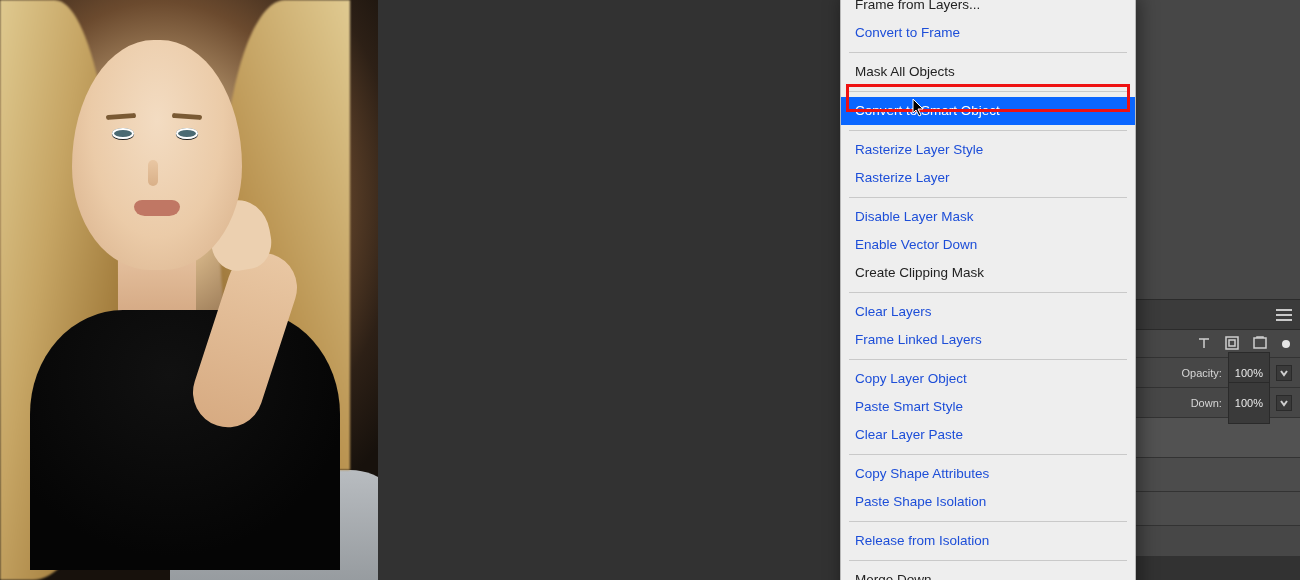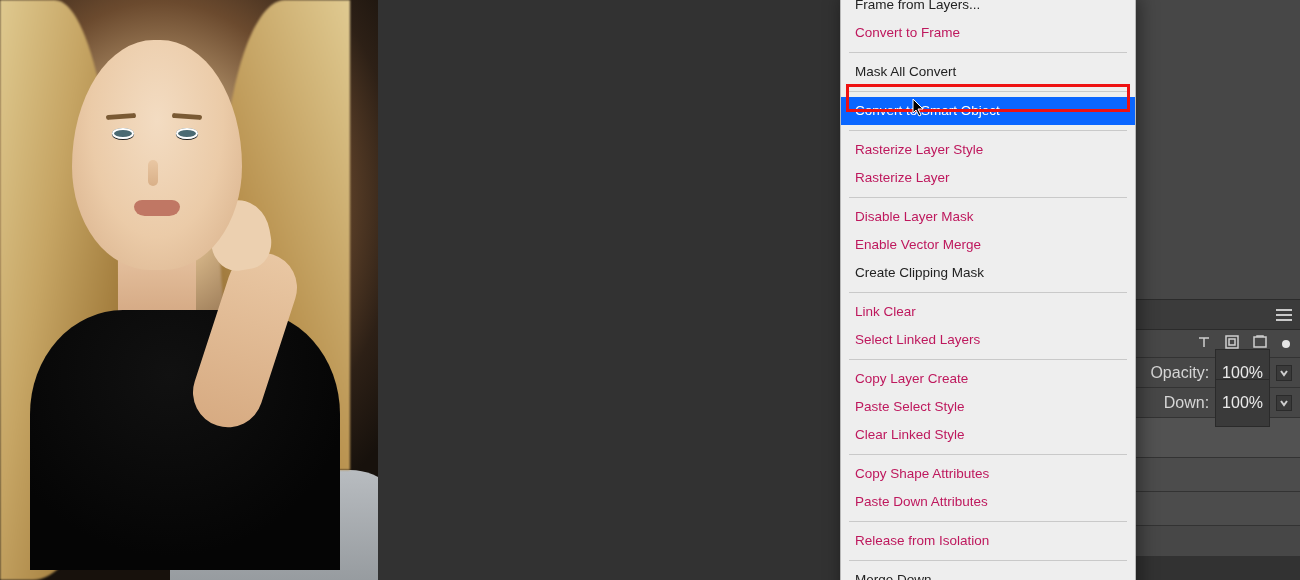--- a/index.html
+++ b/index.html
@@ -32,21 +32,21 @@
     background:linear-gradient(#e9c7a3,#d7ab82); border-radius:40px; transform:rotate(18deg); }
   .hand { position:absolute; left:210px; top:200px; width:60px; height:70px;
     background:#ecd0b0; border-radius:50% 50% 40% 40%; transform:rotate(-10deg); }
   .chair{ position:absolute; left:170px; top:470px; width:240px; height:140px;
     background:linear-gradient(#b8bcc0,#8e9397); border-radius:60px 60px 0 0; }
 
   
   .workarea { position:absolute; left:378px; top:0; right:0; bottom:0; background:#323232; }
 
   
-  .right-panels { position:absolute; right:0; top:0; width:260px; height:556px; background:#474747; color:#ddd; font-size:16px; }
+  .right-panels { position:absolute; right:0; top:0; width:260px; height:556px; background:#474747; color:#ddd; font-size:11px; }
   .panel-blank { height:300px; background:#474747; border-bottom:1px solid #2b2b2b; }
   .panel-tabs  { display:flex; align-items:center; height:30px; background:#3b3b3b; border-bottom:1px solid #2b2b2b; padding:0 8px; gap:12px; }
   .panel-tabs .tab { color:#c9c9c9; }
   .panel-tabs .spacer { flex:1; }
   .panel-tabs .ham { width:16px; display:flex; flex-direction:column; gap:3px; }
   .panel-tabs .ham span{ height:2px; background:#c9c9c9; }
 
   .panel-icons { display:flex; align-items:center; justify-content:flex-end; gap:12px; height:28px; padding:0 10px; background:#474747; border-bottom:1px solid #333; }
   .panel-icons svg { width:16px; height:16px; stroke:#cfcfcf; fill:none; stroke-width:1.5; }
   .panel-icons .dot { width:8px; height:8px; border-radius:50%; background:#e4e4e4; margin-left:2px; }
@@ -58,21 +58,21 @@
   .panel-row .chev svg{ width:10px; height:10px; stroke:#cfcfcf; fill:none; stroke-width:2;}
 
   .layer-item { height:34px; display:flex; align-items:center; padding:0 10px; color:#e0e0e0; border-bottom:1px solid #333; background:#4c4c4c; }
 
   
   .context-menu {
     position:absolute; left:840px; top:-10px; width:296px; background:#eeeeee; border:1px solid #b9b9b9;
     box-shadow: 3px 6px 18px rgba(0,0,0,.45); z-index:50; padding-bottom:4px;
   }
   .menu-item { padding:4px 14px; font-size:13.5px; line-height:20px; color:#2a2a2a; white-space:nowrap; }
-  .menu-item.disabled { color:#be185d; }
+  .menu-item.disabled { color:#1d4ed8; }
   .menu-item.enabled  { color:#222; }
   .menu-sep { height:1px; margin:5px 8px; background:#c9c9c9; }
   .menu-item.highlight { background:#0a66ff; color:#fff; }
   .highlight-box {
     position:absolute; border:3px solid #e11; pointer-events:none;
     left:846px; top:84px; width:284px; height:28px; z-index:60;
   }
   .cursor {
     position:absolute; z-index:70; left:912px; top:98px; width:14px; height:20px;
   }
@@ -154,40 +154,40 @@
     </div>
   <div class="layer-item">
       <span>eparation</span>
     </div>
 </div>
 
 <div class="context-menu" id="ctx">
     <div class="menu-item enabled">Frame from Layers...</div>
     <div class="menu-item disabled">Convert to Frame</div>
     <div class="menu-sep"></div>
-    <div class="menu-item enabled">Mask All Convert</div>
+    <div class="menu-item enabled">Mask All Objects</div>
     <div class="menu-sep"></div>
     <div class="menu-item enabled highlight">Convert to Smart Object</div>
     <div class="menu-sep"></div>
     <div class="menu-item disabled">Rasterize Layer Style</div>
     <div class="menu-item disabled">Rasterize Layer</div>
     <div class="menu-sep"></div>
     <div class="menu-item disabled">Disable Layer Mask</div>
-    <div class="menu-item disabled">Enable Vector Merge</div>
+    <div class="menu-item disabled">Enable Vector Down</div>
     <div class="menu-item enabled">Create Clipping Mask</div>
     <div class="menu-sep"></div>
-    <div class="menu-item disabled">Link Clear</div>
-    <div class="menu-item disabled">Select Linked Layers</div>
+    <div class="menu-item disabled">Clear Layers</div>
+    <div class="menu-item disabled">Frame Linked Layers</div>
     <div class="menu-sep"></div>
-    <div class="menu-item disabled">Copy Layer Create</div>
-    <div class="menu-item disabled">Paste Select Style</div>
-    <div class="menu-item disabled">Clear Linked Style</div>
+    <div class="menu-item disabled">Copy Layer Object</div>
+    <div class="menu-item disabled">Paste Smart Style</div>
+    <div class="menu-item disabled">Clear Layer Paste</div>
     <div class="menu-sep"></div>
     <div class="menu-item disabled">Copy Shape Attributes</div>
-    <div class="menu-item disabled">Paste Down Attributes</div>
+    <div class="menu-item disabled">Paste Shape Isolation</div>
     <div class="menu-sep"></div>
     <div class="menu-item disabled">Release from Isolation</div>
     <div class="menu-sep"></div>
     <div class="menu-item enabled">Merge Down</div>
   </div>
 
 <div class="highlight-box"></div>
 
 <div class="cursor">
   <svg viewBox="0 0 14 20">

